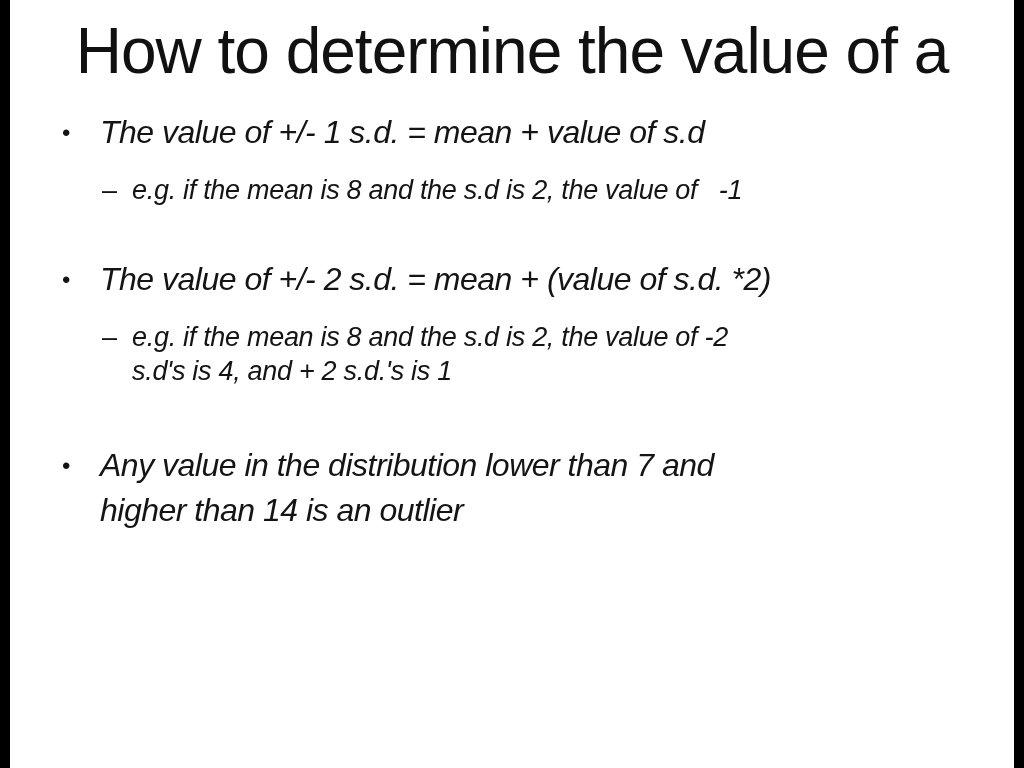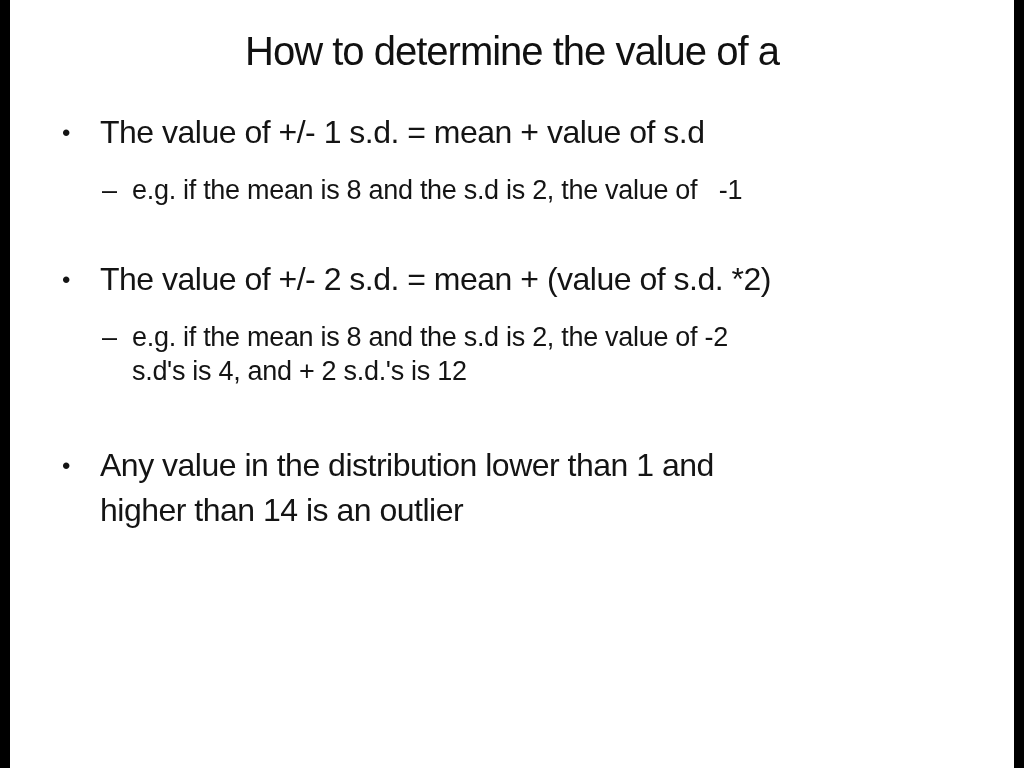--- a/index.html
+++ b/index.html
@@ -17,21 +17,21 @@
   .letterbox.left  { left: 0; }
   .letterbox.right { right: 0; }
   .slide {
     position: absolute; left: 10px; right: 10px; top: 0; bottom: 0;
     background: #ffffff;
     color: #141414;
   }
   .title {
     margin: 18px 20px 0 20px;
     text-align: center;
-    font-size: 40px;
+    font-size: 64px;
     line-height: 66px;
     letter-spacing: -1px;
     color: #111111;
   }
   .content {
     margin: 26px 30px 0 52px;
   }
   .row { display: flex; align-items: flex-start; }
   .l1 {
     font-size: 32px;
@@ -48,21 +48,21 @@
     margin-left: 40px;
     font-size: 27px;
     line-height: 34px;
     letter-spacing: -0.3px;
   }
   .l2 .mk {
     width: 30px;
     flex: 0 0 30px;
     line-height: 34px;
   }
-  .tx { flex: 1; }
+  .tx { flex: 1; font-style: italic; }
   .ln { white-space: pre-wrap; }
   .b1 { margin-top: 0; }
   .s1 { margin-top: 18px; }
   .b2 { margin-top: 50px; }
   .s2 { margin-top: 18px; }
   .b3 { margin-top: 55px; }
 </style>
 </head>
 <body>
 
@@ -95,26 +95,26 @@
       <span class="mk">•</span>
       <div class="tx">
         <div class="ln">The value of +/- 2 s.d. = mean + (value of s.d. *2)</div>
       </div>
     </div>
 
     <div class="row l2 s2">
       <span class="mk">–</span>
       <div class="tx">
         <div class="ln">e.g. if the mean is 8 and the s.d is 2, the value of -2</div>
-        <div class="ln">s.d's is 4, and + 2 s.d.'s is 12</div>
+        <div class="ln">s.d's is 4, and + 2 s.d.'s is 1</div>
       </div>
     </div>
 
     <div class="row l1 b3">
       <span class="mk">•</span>
       <div class="tx">
-        <div class="ln">Any value in the distribution lower than 1 and</div>
+        <div class="ln">Any value in the distribution lower than 7 and</div>
         <div class="ln">higher than 14 is an outlier</div>
       </div>
     </div>
 
   </div>
 </div>
 
 </body></html>

